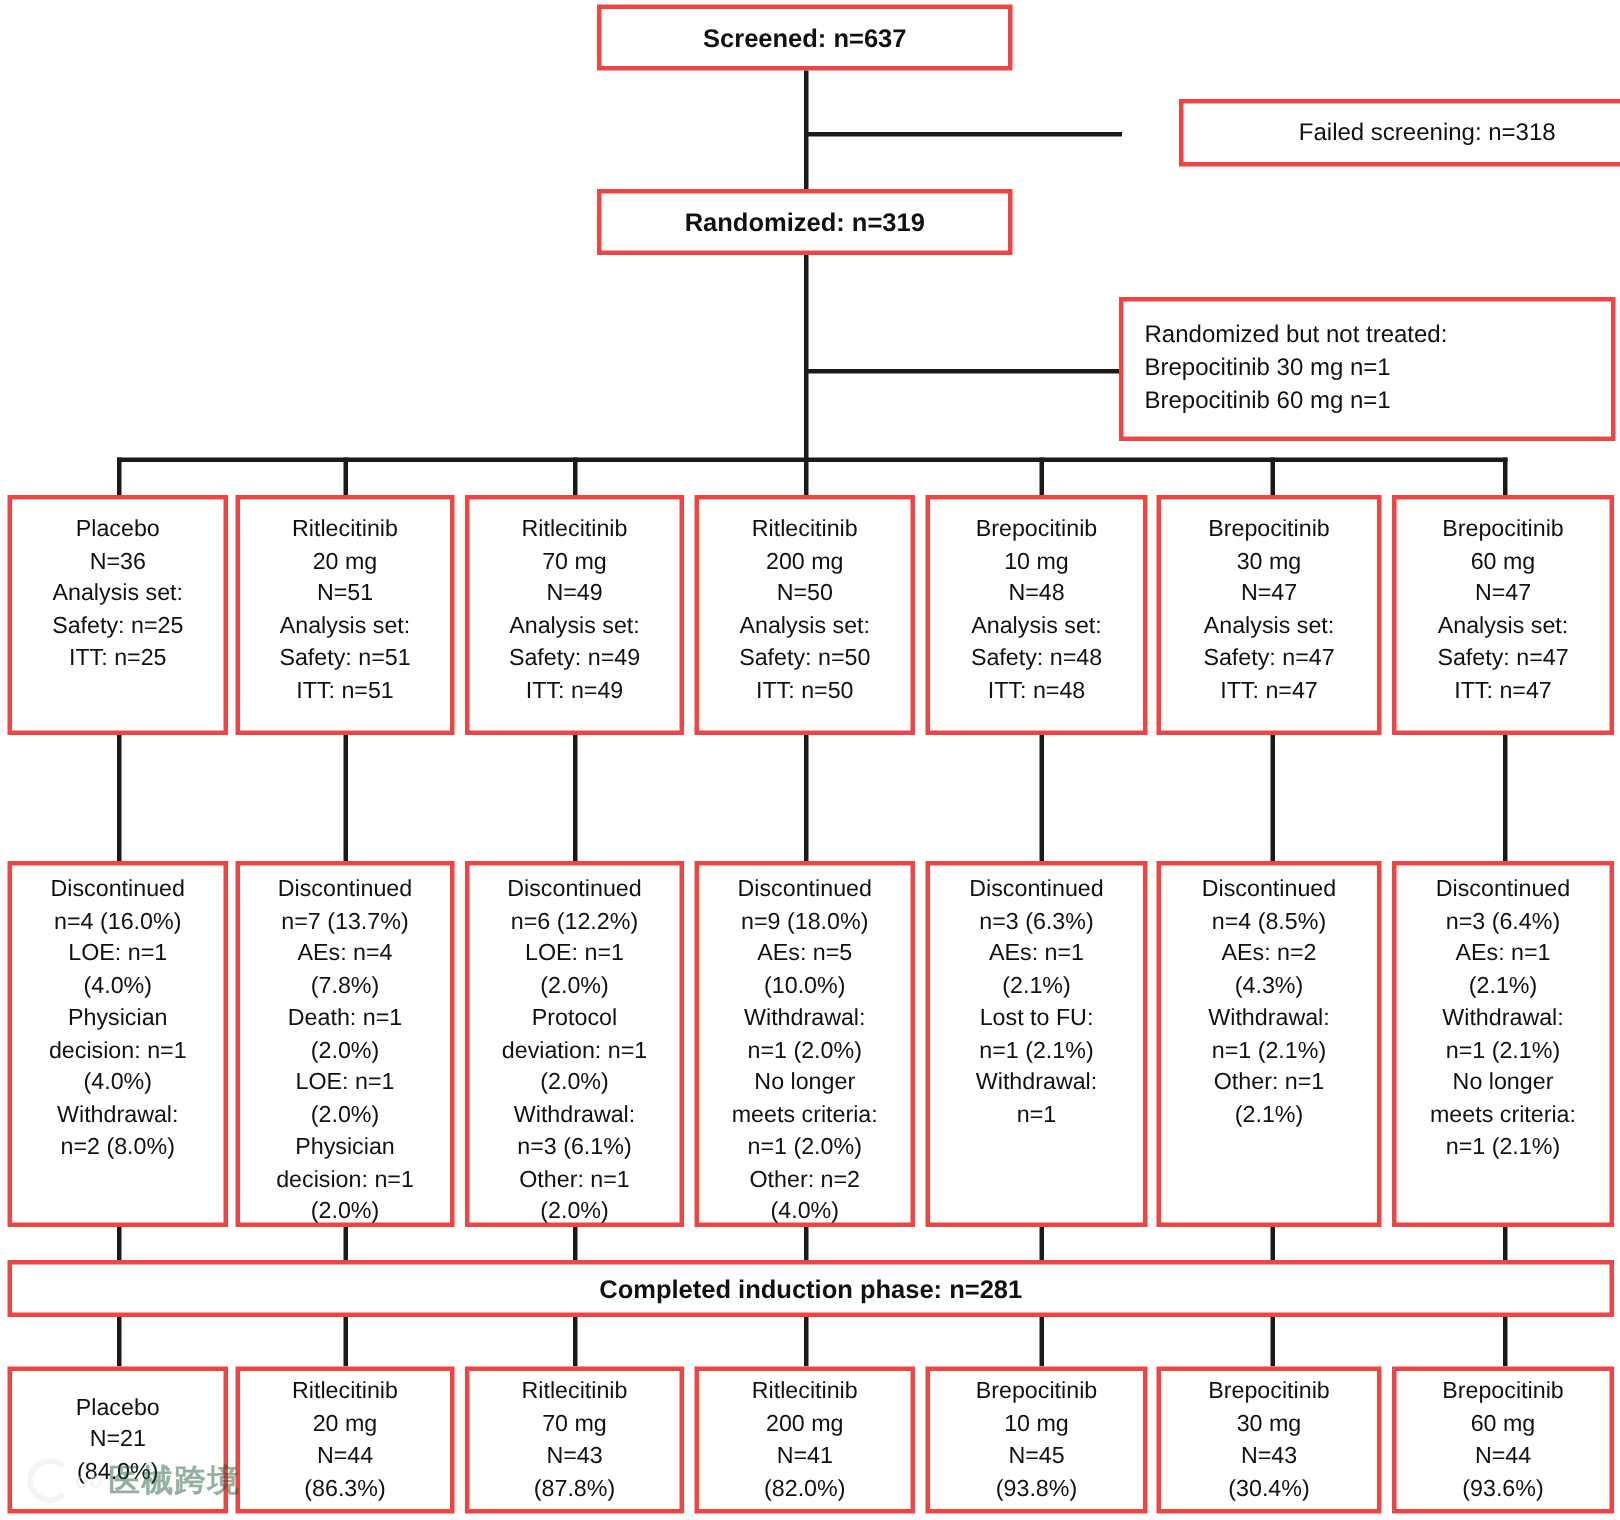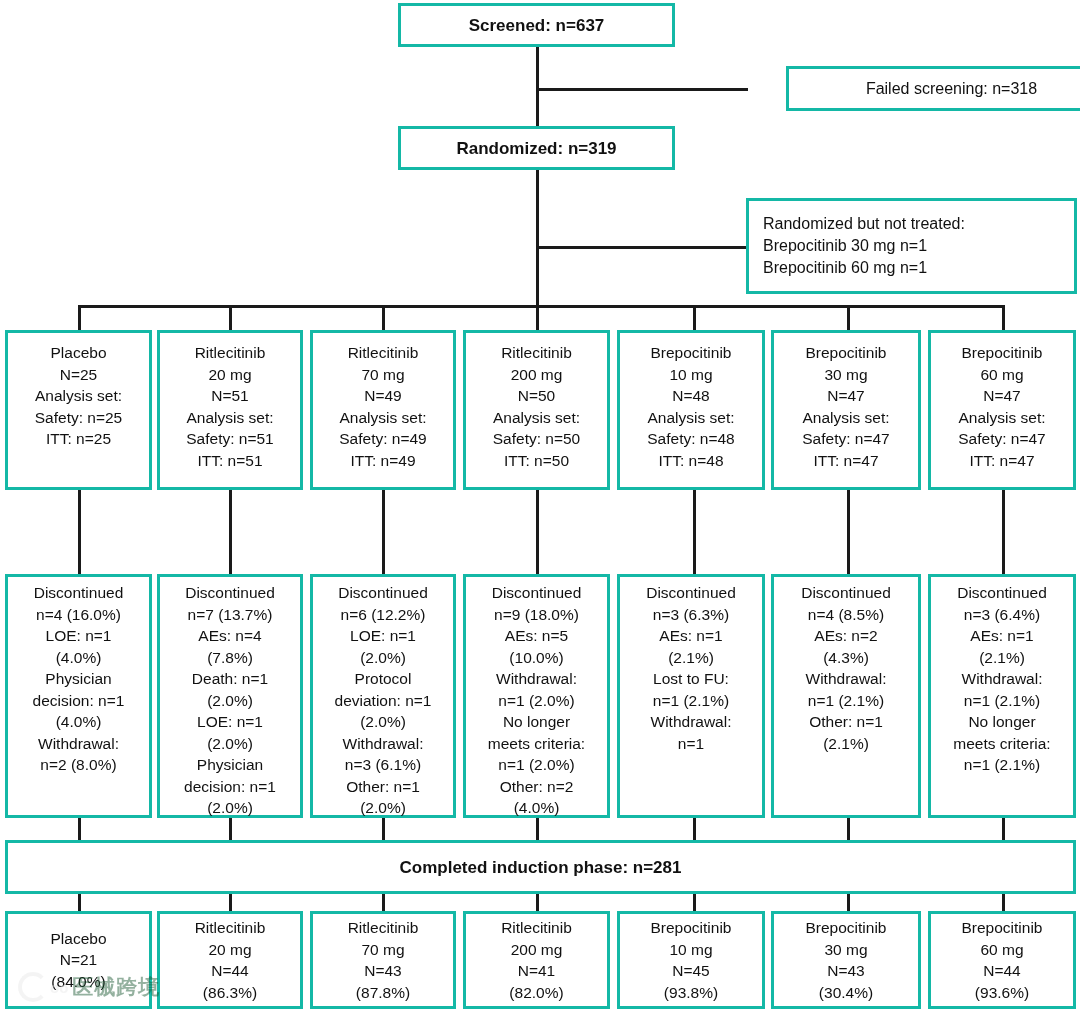--- a/index.html
+++ b/index.html
@@ -9,21 +9,21 @@
     font-family: "Liberation Sans", sans-serif;
     overflow: hidden;
   }
   #canvas {
     position: relative;
     width: 1080px; height: 1013px;
     background: #ffffff;
   }
   .box {
     position: absolute;
-    border: 3px solid #14b8a6;
+    border: 3px solid #ef4444;
     background: #ffffff;
     display: flex;
     flex-direction: column;
     align-items: center;
     justify-content: flex-start;
     color: #111111;
     z-index: 3;
   }
   .box.center   { align-items: center;    text-align: center; }
   .box.leftal   { align-items: flex-end; text-align: left; }
@@ -125,21 +125,21 @@
   </div>
 
   <div class="box leftal vcenter pad-side fs-side" style="left:746px; top:198px; width:331px; height:96px;">
     <span class="line-txt">Randomized but not treated:</span>
     <span class="line-txt">Brepocitinib 30 mg n=1</span>
     <span class="line-txt">Brepocitinib 60 mg n=1</span>
   </div>
 
   <div class="box center pad-arm fs-arm" style="left:5px; top:330px; width:147px; height:160px;">
     <span class="line-txt">Placebo</span>
-    <span class="line-txt">N=25</span>
+    <span class="line-txt">N=36</span>
     <span class="line-txt">Analysis set:</span>
     <span class="line-txt">Safety: n=25</span>
     <span class="line-txt">ITT: n=25</span>
   </div>
 
   <div class="box center pad-arm fs-arm" style="left:157px; top:330px; width:146px; height:160px;">
     <span class="line-txt">Ritlecitinib</span>
     <span class="line-txt">20 mg</span>
     <span class="line-txt">N=51</span>
     <span class="line-txt">Analysis set:</span>
@@ -267,21 +267,21 @@
 n=3 (6.4%)
 AEs: n=1
 (2.1%)
 Withdrawal:
 n=1 (2.1%)
 No longer
 meets criteria:
 n=1 (2.1%)</span>
   </div>
 
-  <div class="box center vcenter fs-bar t-bold" style="left:5px; top:840px; width:1071px; height:54px;">
+  <div class="box center vcenter fs-bar t-bold" style="left:5px; top:840px; width:1071px; height:38px;">
     <span class="line-txt">Completed induction phase: n=281</span>
   </div>
 
   <div class="box center vcenter pad-comp fs-comp" style="left:5px; top:911px; width:147px; height:98px;">
     <span class="line-txt">Placebo</span>
     <span class="line-txt">N=21</span>
     <span class="line-txt">(84.0%)</span>
   </div>
   <div class="box center vcenter pad-comp fs-comp" style="left:157px; top:911px; width:146px; height:98px;">
     <span class="line-txt">Ritlecitinib</span>

